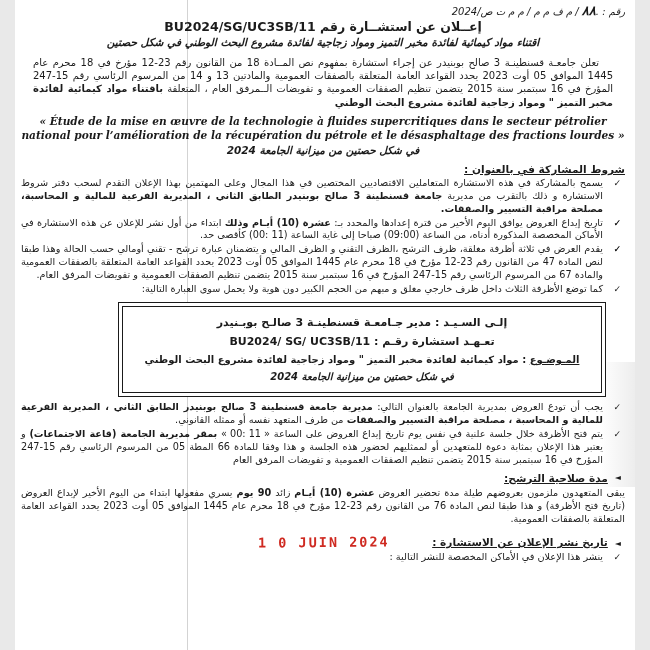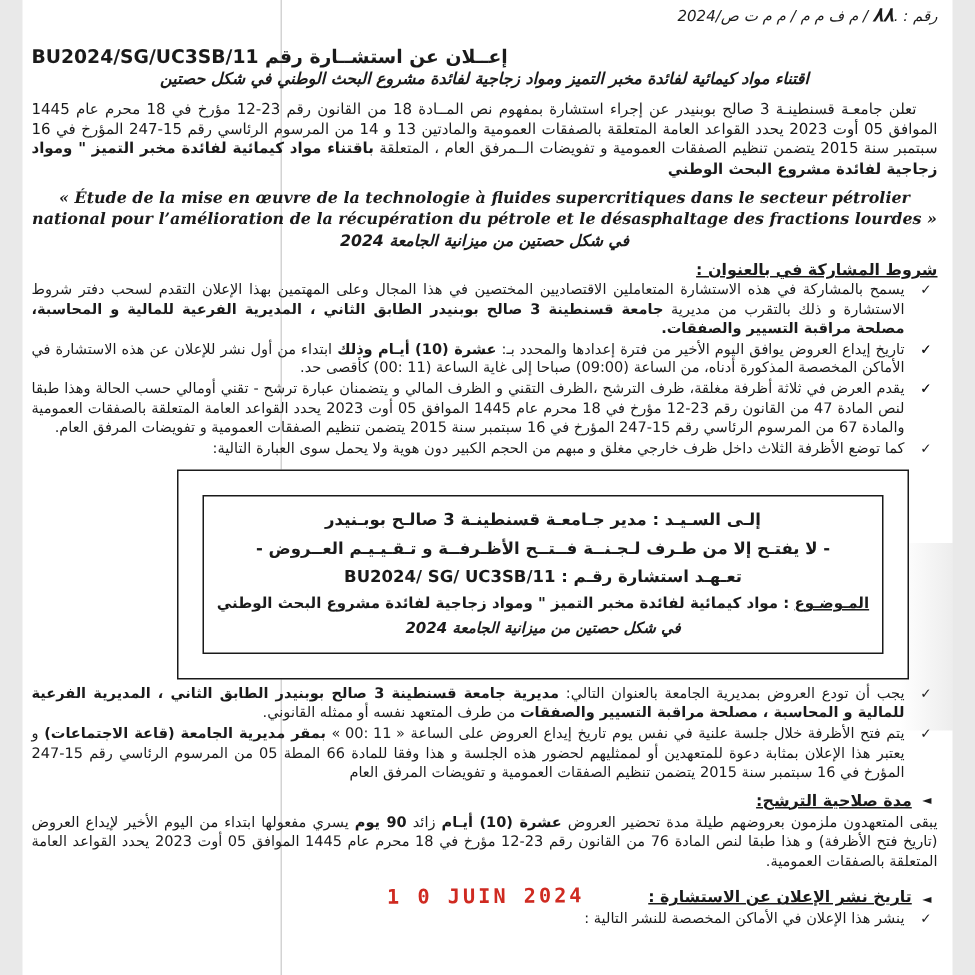--- a/index.html
+++ b/index.html
@@ -4,32 +4,32 @@
 <style>
   html,body{margin:0;padding:0;background:#e9e9e9;}
   .page{width:620px;height:650px;background:#ffffff;overflow:hidden;position:relative;
         direction:rtl;font-family:"DejaVu Sans",sans-serif;color:#1b1b1b;margin:0 auto;}
   .fold-line{position:absolute;left:172px;top:0;width:1px;height:650px;background:rgba(110,110,110,.30);}
   .edge-shade{position:absolute;left:585px;top:362px;width:65px;height:125px;
         background:linear-gradient(to right,rgba(190,190,190,0),rgba(180,180,180,.45));}
   .content{padding:4px 10px 0 6px;position:relative;}
   .ref{ text-align:right;font-size:10px;font-style:italic;line-height:13px;}
   .hand{font-size:13px;font-weight:bold;font-style:italic;}
-  .title{text-align:left;font-weight:bold;font-size:12.5px;line-height:15px;margin-top:12px;}
+  .title{text-align:center;font-weight:bold;font-size:12.5px;line-height:15px;margin-top:1px;}
   .subtitle{text-align:center;font-weight:bold;font-style:italic;font-size:10.6px;line-height:14px;margin-top:1px;}
-  .intro{font-size:10px;line-height:13.2px;text-align:justify;margin:7px 0 0;text-indent:14px;}
+  .intro{font-size:10px;line-height:13.2px;text-align:justify;margin:7px 12px 0;text-indent:14px;}
   .quote{direction:ltr;text-align:center;font-family:"DejaVu Serif",serif;font-weight:bold;font-style:italic;
          font-size:10.6px;line-height:14px;margin-top:5px;}
   .budget{text-align:center;font-weight:bold;font-style:italic;font-size:10.5px;margin-top:2px;line-height:13px;}
   .sec-h{font-weight:bold;font-size:10.6px;text-decoration:underline;margin-top:5px;line-height:14px;}
   .item{position:relative;padding-right:22px;font-size:9.7px;line-height:12.9px;text-align:justify;margin-top:1px;}
   .item .bullet{position:absolute;right:4px;top:0;font-size:9px;}
   .para{font-size:9.7px;line-height:13px;text-align:justify;margin-top:1px;}
   .box-wrap{margin:6px 19px 4px 97px;}
-  .box-outer{border:1.6px solid #1a1a1a;padding:16px;background:#fff;}
+  .box-outer{border:1.6px solid #1a1a1a;padding:3px;background:#fff;}
   .box-inner{border:1px solid #1a1a1a;padding:6px 8px 7px;text-align:center;}
   .bl-lg{font-size:11px;line-height:19px;}
   .bl-sm{font-size:10px;line-height:17px;}
   .arrow-h{display:flex;align-items:flex-start;margin-top:4px;}
   .arrow{font-size:8px;margin-top:2px;margin-left:7px;margin-right:4px;flex:0 0 auto;}
   .h-txt{font-weight:bold;font-size:10.6px;text-decoration:underline;line-height:14px;}
   .pub-row{display:flex;align-items:center;margin-top:9px;}
   .stamp{color:#cf2a21;font-family:"DejaVu Sans Mono",monospace;font-weight:bold;font-size:13.5px;
          letter-spacing:2px;direction:ltr;margin-right:42px;white-space:nowrap;transform:rotate(-.5deg);}
   .b{font-weight:bold;} .u{text-decoration:underline;} .i{font-style:italic;}
@@ -76,21 +76,20 @@
     </div>
     <div class="item">
       <span class="bullet">✓</span>
       <span><span>كما توضع الأظرفة الثلاث داخل ظرف خارجي مغلق و مبهم من الحجم الكبير دون هوية ولا يحمل سوى العبارة التالية:</span></span>
     </div>
 
     <div class="box-wrap">
       <div class="box-outer">
         <div class="box-inner">
           <div class="bl-lg"><span class="b">إلـى السـيـد : مدير جـامعـة قسنطينـة 3 صالـح بوبـنيدر</span></div>
-          <div class="bl-lg"><span class="b">- لا يفتـح إلا من طـرف لـجـنــة فــتــح الأظـرفــة و تـقـيـيـم العــروض -</span></div>
           <div class="bl-lg"><span class="b">تعـهـد استشارة رقـم : </span><span class="b ltr" dir="ltr">BU2024/ SG/ UC3SB/11</span></div>
           <div class="bl-sm"><span class="b u">المـوضـوع</span><span class="b"> : مواد كيمائية لفائدة مخبر التميز " ومواد زجاجية لفائدة مشروع البحث الوطني</span></div>
           <div class="bl-sm"><span class="b i">في شكل حصتين من ميزانية الجامعة 2024</span></div>
         </div>
       </div>
     </div>
 
     <div class="item">
       <span class="bullet">✓</span>
       <span><span>يجب أن تودع العروض بمديرية الجامعة بالعنوان التالي: </span><span class="b">مديرية جامعة قسنطينة 3 صالح بوبنيدر الطابق الثاني ، المديرية الفرعية للمالية و المحاسبة ، مصلحة مراقبة التسيير والصفقات</span><span> من طرف المتعهد نفسه أو ممثله القانوني.</span></span>

